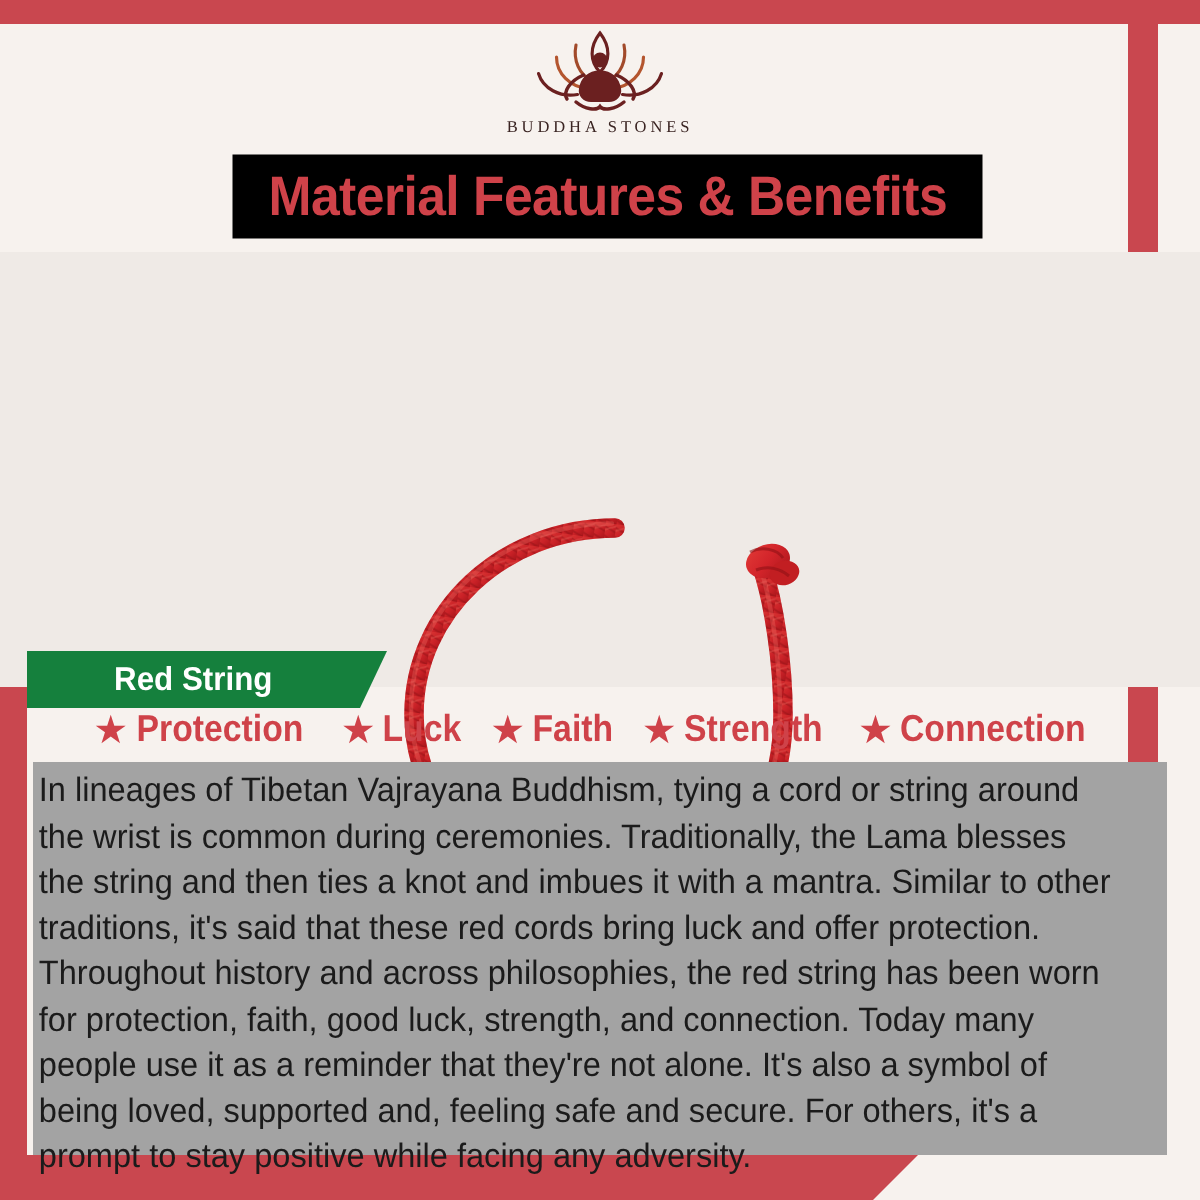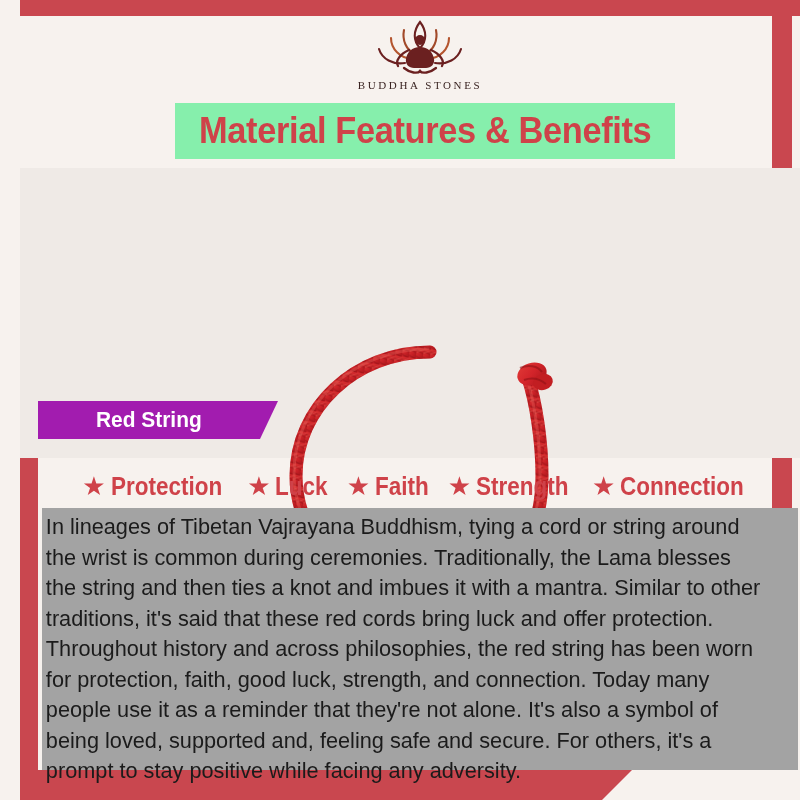--- a/index.html
+++ b/index.html
@@ -2,50 +2,50 @@
 <html><head>
 <meta charset="utf-8">
 <style>
   html,body{margin:0;padding:0;}
   body{
     width:800px;height:800px;
     background:#f7f2ee;
     font-family:"Liberation Sans", sans-serif;
     overflow:hidden;
   }
-  .page{position:relative;width:772px;height:800px;background:#f7f2ee;margin-left:20px;}
+  .page{position:relative;width:772px;height:800px;background:#f7f2ee;}
 
   
   .bar-top{position:absolute;left:0;top:0;width:800px;height:16px;background:#c9474f;}
   .bar-right{position:absolute;right:0;top:0;width:20px;height:568px;background:#c9474f;
              clip-path:polygon(0 0,100% 0,100% 100%,0 calc(100% - 20px));}
   .bar-left{position:absolute;left:0;top:192px;width:18px;height:608px;background:#c9474f;
             clip-path:polygon(0 20px,18px 0,18px 100%,0 100%);}
   .bar-bottom{position:absolute;left:0;bottom:0;width:612px;height:30px;background:#c9474f;
               clip-path:polygon(0 0,612px 0,582px 100%,0 100%);}
 
   
   .logo-wrap{position:absolute;left:0;top:16px;width:800px;height:86px;
              display:flex;flex-direction:column;align-items:center;justify-content:flex-start;}
   .logo-mark{width:120px;height:62px;display:block;}
   .logo-word{font-family:"Liberation Serif", serif;font-size:11px;letter-spacing:2.6px;
              color:#3a2422;margin-top:1px;font-weight:400;}
 
   
   .title-band{position:absolute;left:155px;top:103px;width:500px;height:56px;
-              background:#86efac;display:flex;align-items:center;justify-content:center;}
+              background:#000000;display:flex;align-items:center;justify-content:center;}
   .title-text{font-size:37px;font-weight:bold;color:#cf4249;letter-spacing:-0.4px;
               transform:scaleX(0.93);transform-origin:center;white-space:nowrap;}
 
   
   .img-band{position:absolute;left:0;top:168px;width:800px;height:290px;background:#efeae6;}
   .bracelet{position:absolute;left:250px;top:170px;width:320px;height:270px;}
 
   
-  .label-band{position:absolute;left:18px;top:401px;width:240px;height:38px;background:#a21caf;
+  .label-band{position:absolute;left:18px;top:434px;width:240px;height:38px;background:#15803d;
               clip-path:polygon(0 0,240px 0,222px 100%,0 100%);
               display:flex;align-items:center;}
   .label-text{color:#ffffff;font-size:22px;font-weight:bold;margin-left:58px;
               transform:scaleX(0.95);transform-origin:left center;white-space:nowrap;}
 
   
   .benefits{position:absolute;left:18px;top:466px;width:764px;height:40px;
             display:flex;align-items:center;justify-content:center;gap:13px;}
   .benefit{display:flex;align-items:center;gap:5px;white-space:nowrap;}
   .benefit .star{color:#cf4249;font-size:26px;line-height:1;}

